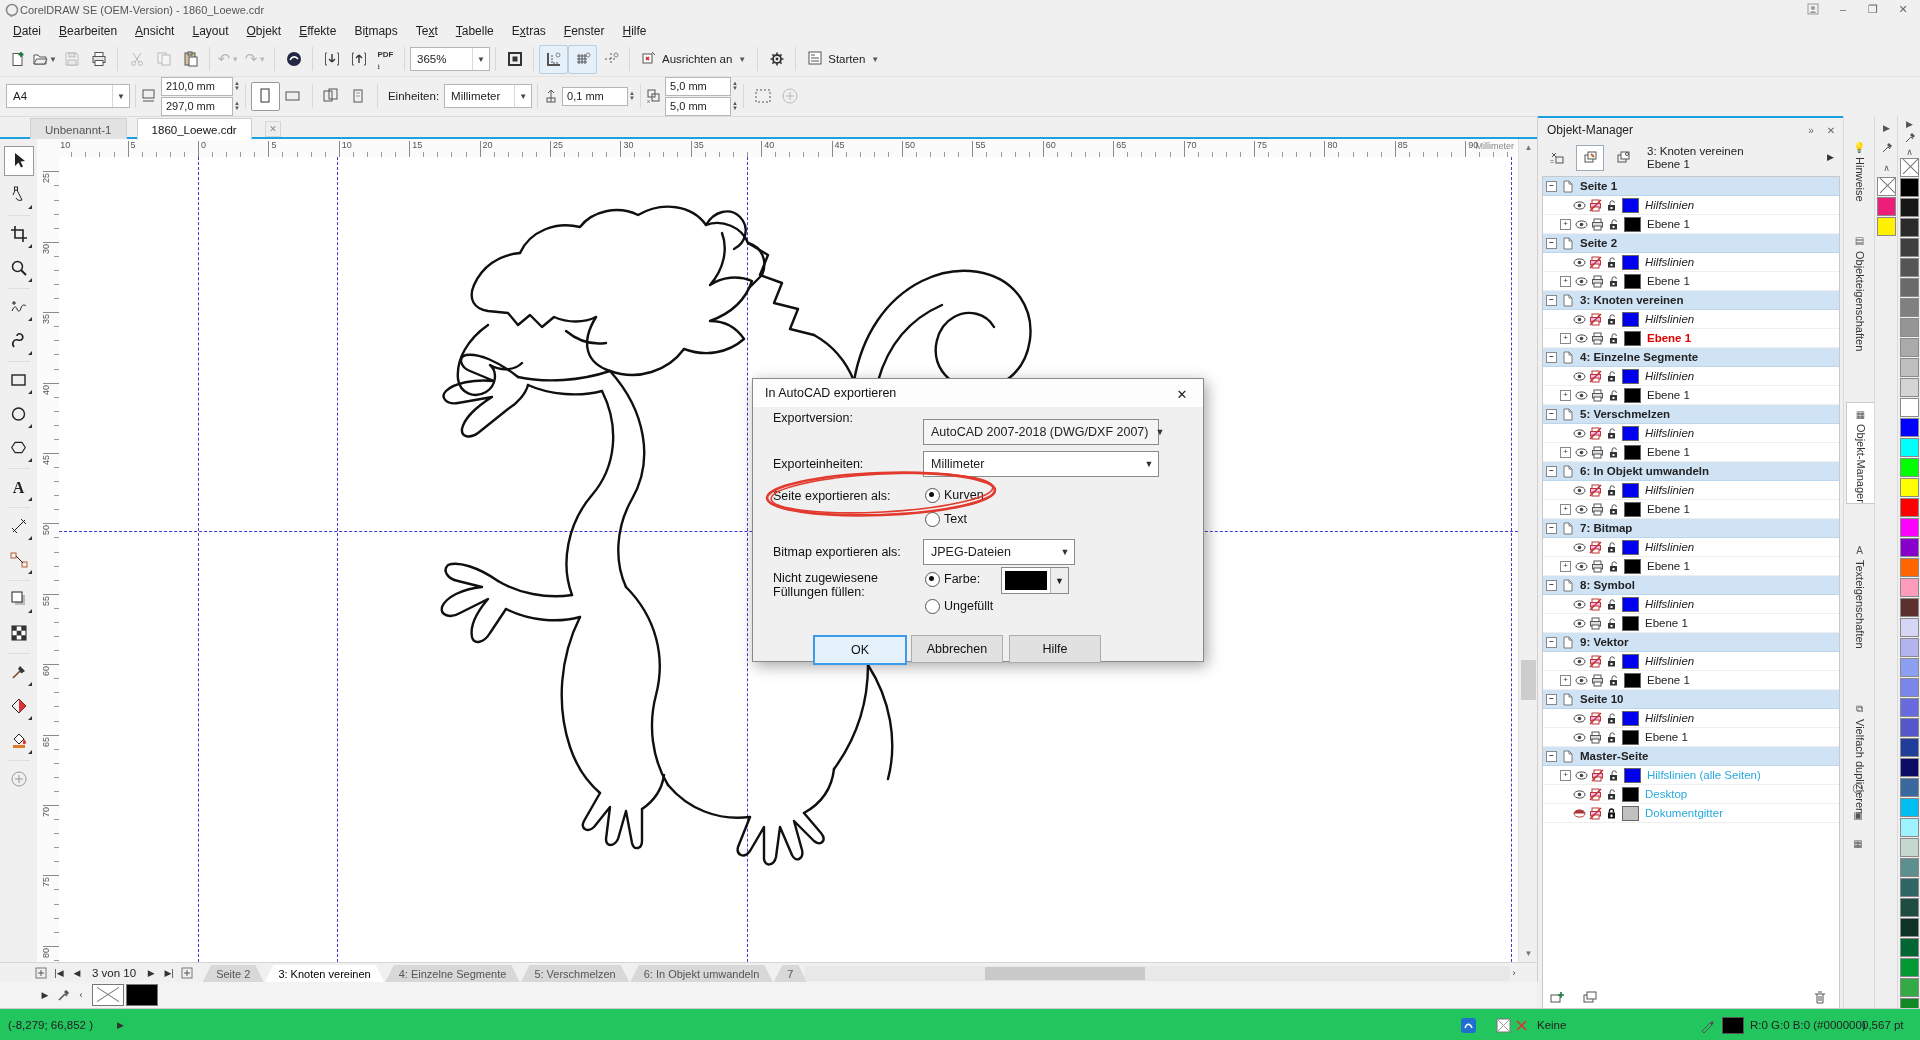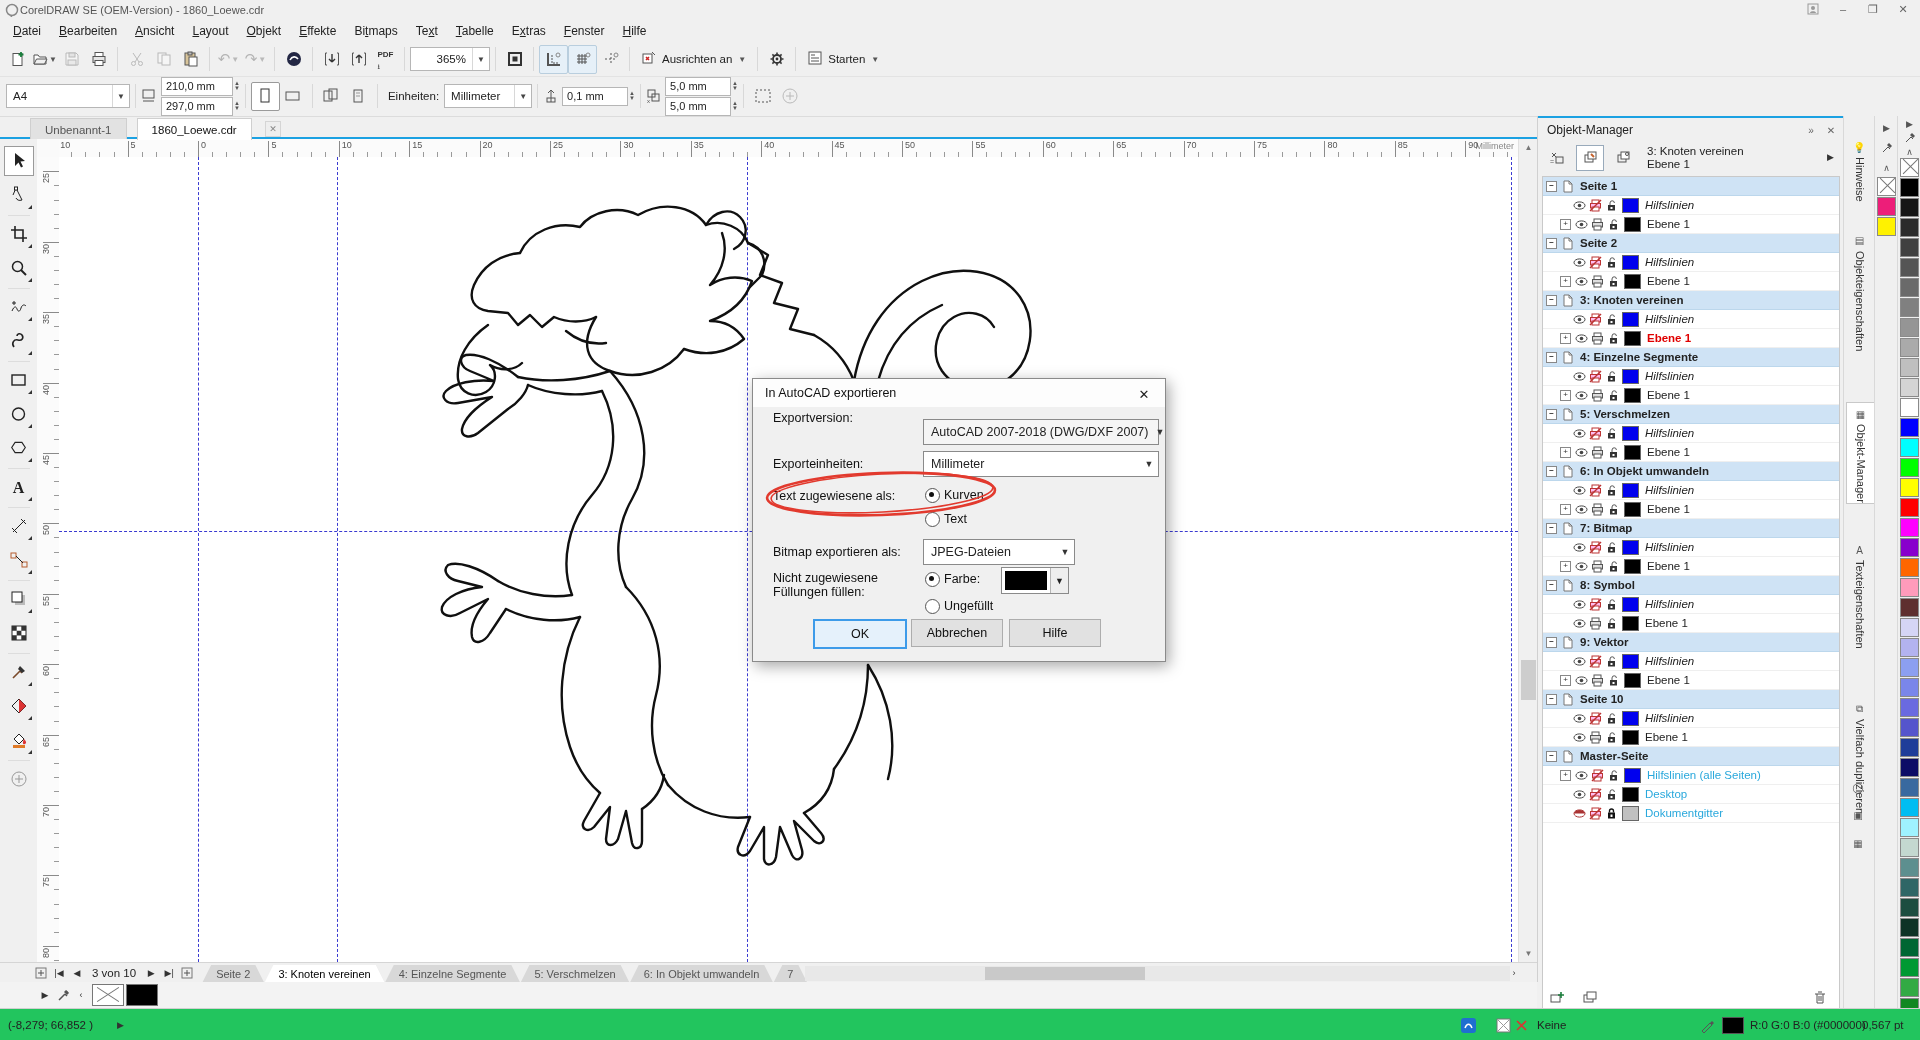--- a/index.html
+++ b/index.html
@@ -54,32 +54,32 @@
   #canvas{left:59px;top:157px;width:1459px;height:805px;background:#fff;overflow:hidden;}
   .guide-v{position:absolute;top:0;width:0;height:100%;border-left:1px dashed #3b3bd1;}
   .guide-h{position:absolute;left:0;height:0;width:100%;border-top:1px dashed #3b3bd1;}
   #lion{position:absolute;left:311px;top:38px;}
   #lion path{fill:none;stroke:#101010;stroke-width:2.4;stroke-linecap:round;stroke-linejoin:round;}
   
   #vscroll{left:1518px;top:139px;width:19px;height:823px;background:#f0f0f0;border-left:1px solid #e0e0e0;}
   .sarrow{position:absolute;left:0;width:19px;height:17px;display:flex;align-items:center;justify-content:center;color:#777;font-size:8px;}
   #vthumb{position:absolute;left:2px;top:521px;width:15px;height:40px;background:#cdcdcd;}
   
-  #dialog{left:752px;top:378px;width:412px;height:282px;background:#f0f0f0;border:1px solid #8a8a8a;box-shadow:3px 4px 14px rgba(0,0,0,.35);z-index:10;}
+  #dialog{left:752px;top:378px;width:412px;height:282px;background:#f0f0f0;border:1px solid #8a8a8a;box-shadow:3px 4px 14px rgba(0,0,0,.35);z-index:10;padding-left:38px;}
   #dialog-title{position:absolute;left:0;top:0;width:100%;height:28px;background:#fdfdfd;display:flex;align-items:center;}
   #dialog-title span{margin-left:12px;font-size:12.5px;color:#111;}
   #dialog-close{position:absolute;right:10px;top:6px;width:22px;height:18px;display:flex;align-items:center;justify-content:center;font-size:13px;color:#222;}
   .dlabel{position:absolute;left:20px;font-size:12.5px;color:#111;}
   .dcombo{position:absolute;left:170px;height:24px;background:#fff;border:1px solid #8a8a8a;display:flex;align-items:center;font-size:12.5px;}
   .dcombo .cval{flex:1;padding:0 7px;white-space:nowrap;}
   .dcombo .carr{width:18px;height:100%;display:flex;align-items:center;justify-content:center;font-size:9px;color:#333;}
   .radio{position:absolute;width:13px;height:13px;border:1px solid #555;border-radius:50%;background:#fff;}
   .radio.sel::after{content:"";position:absolute;left:3px;top:3px;width:5px;height:5px;border-radius:50%;background:#111;}
   .rlabel{position:absolute;font-size:12.5px;color:#111;}
-  .dbtn{position:absolute;top:240px;width:90px;height:26px;background:#e1e1e1;border:1px solid #adadad;display:flex;align-items:center;justify-content:center;font-size:12.5px;color:#111;}
+  .dbtn{position:absolute;top:256px;width:90px;height:26px;background:#e1e1e1;border:1px solid #adadad;display:flex;align-items:center;justify-content:center;font-size:12.5px;color:#111;}
   .dbtn.focus{border:2px solid #3d9be9;background:#e5f1fb;}
   #color-pick{position:absolute;left:248px;top:188px;width:66px;height:25px;border:1px solid #8a8a8a;background:#fff;display:flex;}
   #color-pick .swb{flex:1;margin:3px;background:#000;}
   #color-pick .carr{width:17px;display:flex;align-items:center;justify-content:center;font-size:9px;border-left:1px solid #b5b5b5;background:#eee;}
   #annotation{position:absolute;left:4px;top:84px;pointer-events:none;}
   
   #docker{left:1537px;top:116px;width:306px;height:866px;background:#f0f0f0;border-left:1px solid #d0d0d0;}
   #docker-titlebar{position:absolute;left:0;top:0;width:100%;height:24px;border-top:2px solid #1ba1e2;display:flex;align-items:center;}
   #docker-title{margin-left:9px;font-size:12px;color:#222;}
   #docker-titlebar .dkbtn{position:absolute;top:4px;width:18px;height:16px;display:flex;align-items:center;justify-content:center;color:#666;font-size:10px;}
@@ -265,21 +265,21 @@
           <svg class="ico16" viewBox="0 0 16 16">
             <path d="M3 2 h-1.5 v12 H3 M13 2 h1.5 v12 H13" stroke="#555" fill="none"></path>
             <path d="M8 12 v-8 M8 4 l-3 3 M8 4 l3 3" stroke="#333" fill="none" stroke-width="1.4"></path>
           </svg>
         </span>
       </div>
       <div class="tbtn">
         <span><span style="font-size:8px;font-weight:bold;color:#333;line-height:8px;text-align:center">PDF<br><span style="font-weight:normal;font-size:7px">⭳</span></span></span>
       </div>
       <div class="tsep"></div>
-      <div class="combo" style="width: 78px; text-align: right;">
+      <div class="combo" style="width: 78px;">
         <span class="cval">365%</span>
         <span class="carr">▼</span>
       </div>
       <div class="tsep"></div>
       <div class="tbtn">
         <span>
           <svg class="ico16" viewBox="0 0 16 16">
             <rect x="2" y="2" width="12" height="12" fill="none" stroke="#333" stroke-width="2"></rect>
             <rect x="5.5" y="5.5" width="5" height="5" fill="#333"></rect>
           </svg>
@@ -827,21 +827,21 @@
     <span class="dlabel" style="top:32px">Exportversion:</span>
     <div class="dcombo" style="top:40px;width:234px;background:#f5f5f5">
       <span class="cval">AutoCAD 2007-2018 (DWG/DXF 2007)</span>
         <span class="carr">▼</span>
     </div>
     <span class="dlabel" style="top:78px">Exporteinheiten:</span>
     <div class="dcombo" style="top:72px;width:234px">
       <span class="cval">Millimeter</span>
         <span class="carr">▼</span>
     </div>
-    <span class="dlabel" style="top:110px">Text zugewiesene als:</span>
+    <span class="dlabel" style="top:110px">Seite exportieren als:</span>
     <div class="radio sel" style="left:172px;top:109px"></div>
     <span class="rlabel" style="left:191px;top:109px">Kurven</span>
     <div class="radio" style="left:172px;top:133px"></div>
     <span class="rlabel" style="left:191px;top:133px">Text</span>
     <svg id="annotation" width="252" height="62">
       <ellipse cx="124" cy="31" rx="114" ry="21" fill="none" stroke="#e23a2e" stroke-width="2.6" transform="rotate(-2 124 31)"></ellipse>
       <ellipse cx="125" cy="30" rx="111" ry="19" fill="none" stroke="#e23a2e" stroke-width="1.6" transform="rotate(-3 125 30)"></ellipse>
     </svg>
     <span class="dlabel" style="top:166px">Bitmap exportieren als:</span>
     <div class="dcombo" style="top:160px;width:150px">

